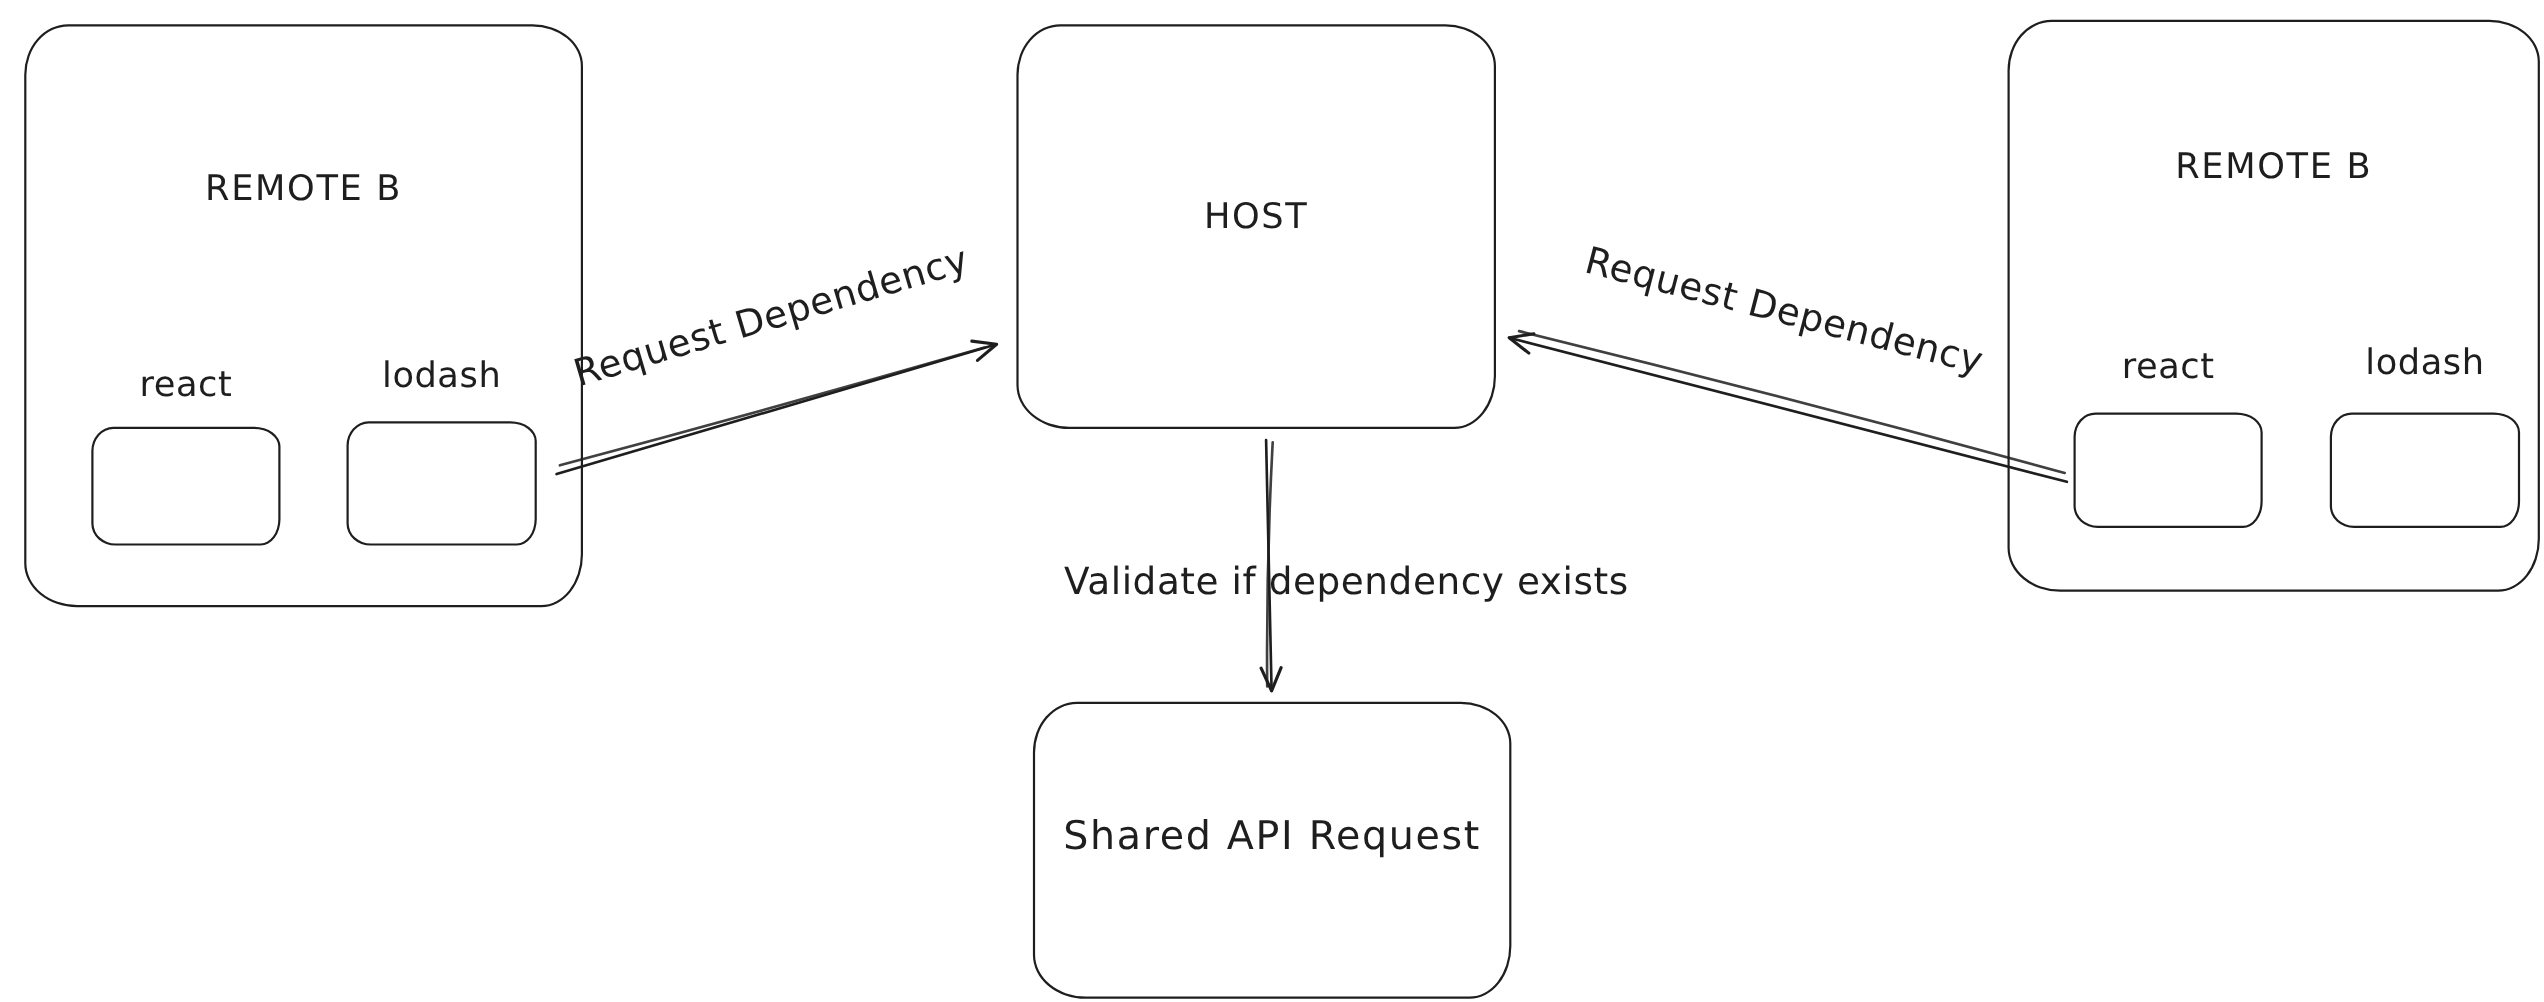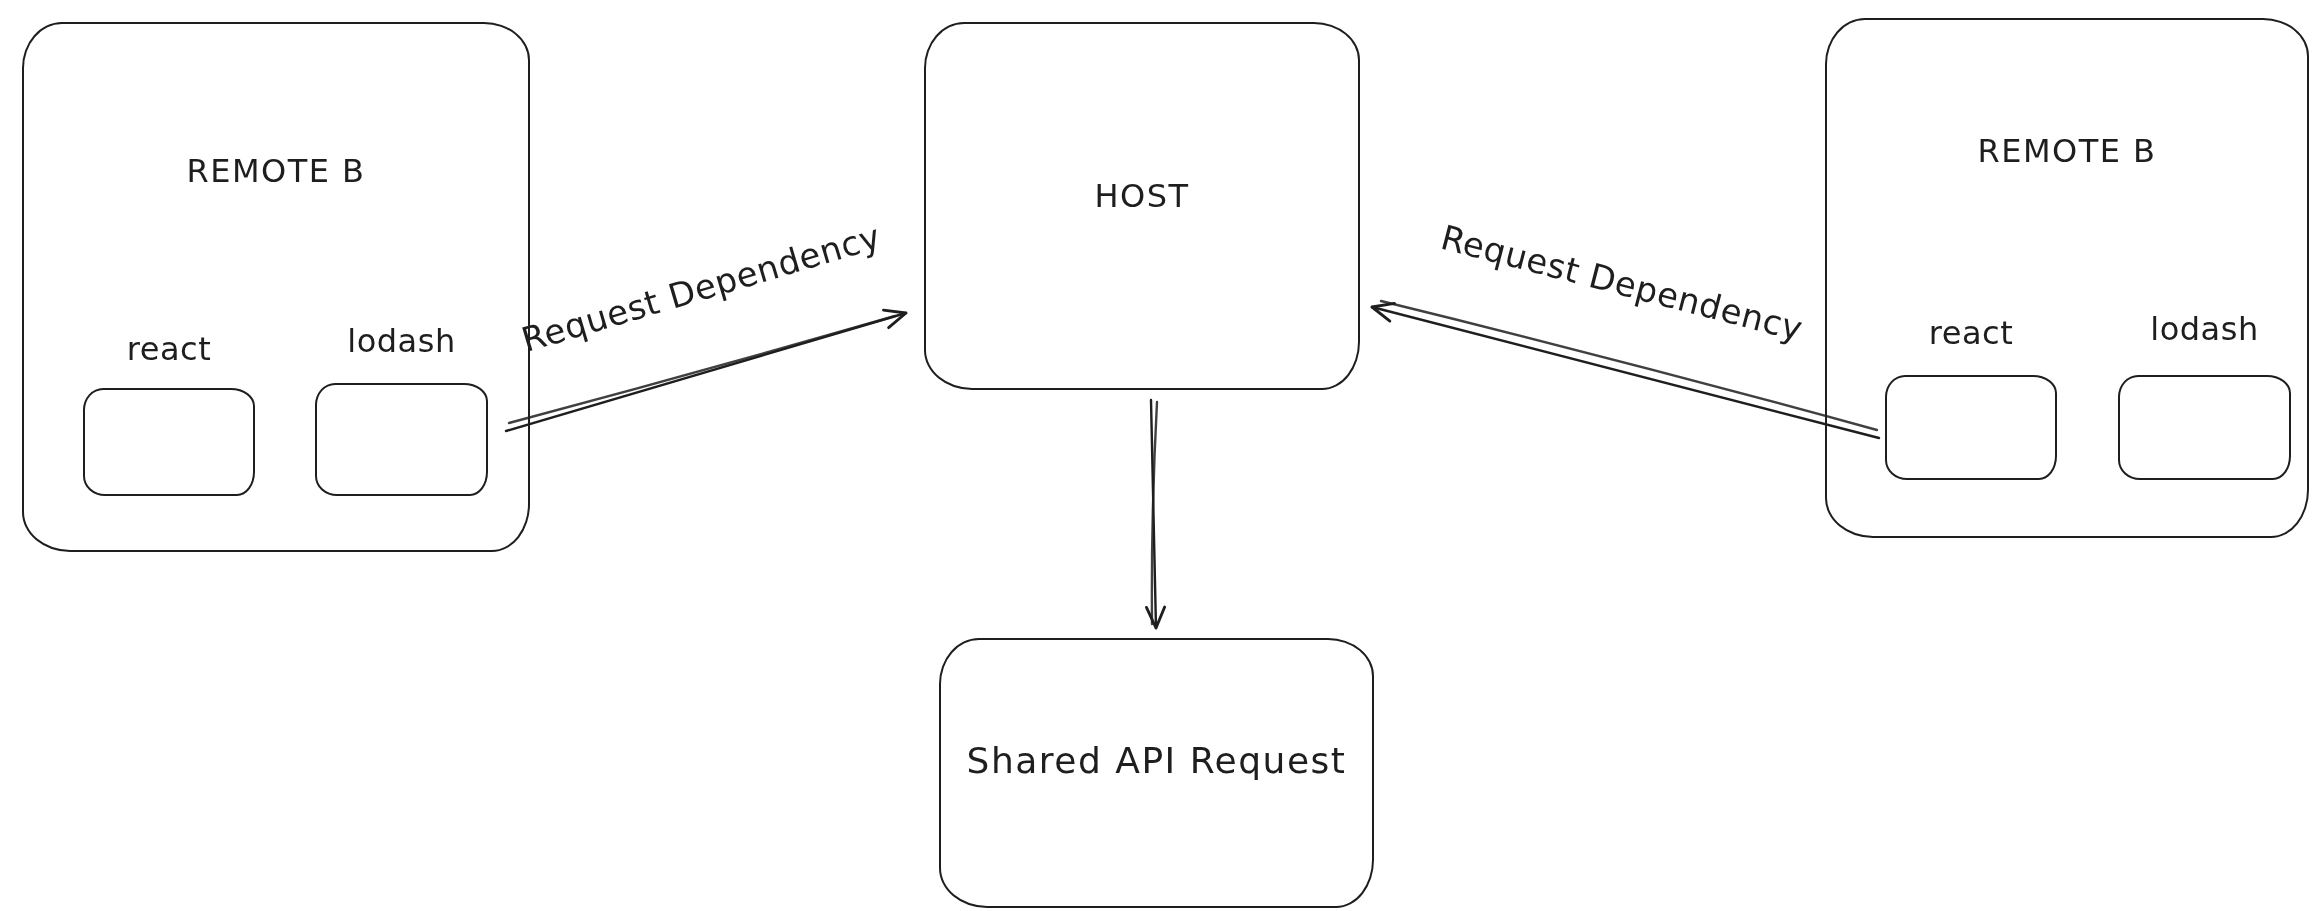--- a/index.html
+++ b/index.html
@@ -114,14 +114,15 @@
   <div class="node small" style="left:1885px; top:375px; width:172px; height:105px;"></div>
   <div class="module-label" style="left:2118px; top:310px; width:173px;">lodash</div>
   <div class="node small" style="left:2118px; top:375px; width:173px; height:105px;"></div>
 
   <div class="node big" style="left:939px; top:638px; width:435px; height:270px;">
     <div class="node-title" style="top:100px; font-size:36px;">Shared API Request</div>
   </div>
 
   <div class="arrow-label rot-left" style="left:701px; top:288px;">Request Dependency</div>
   <div class="arrow-label rot-right" style="left:1622px; top:283px;">Request Dependency</div>
+  <div class="arrow-label flat" style="left:1224px; top:529px;">Validate if dependency exists</div>
 
 </div>
 
 </body></html>

